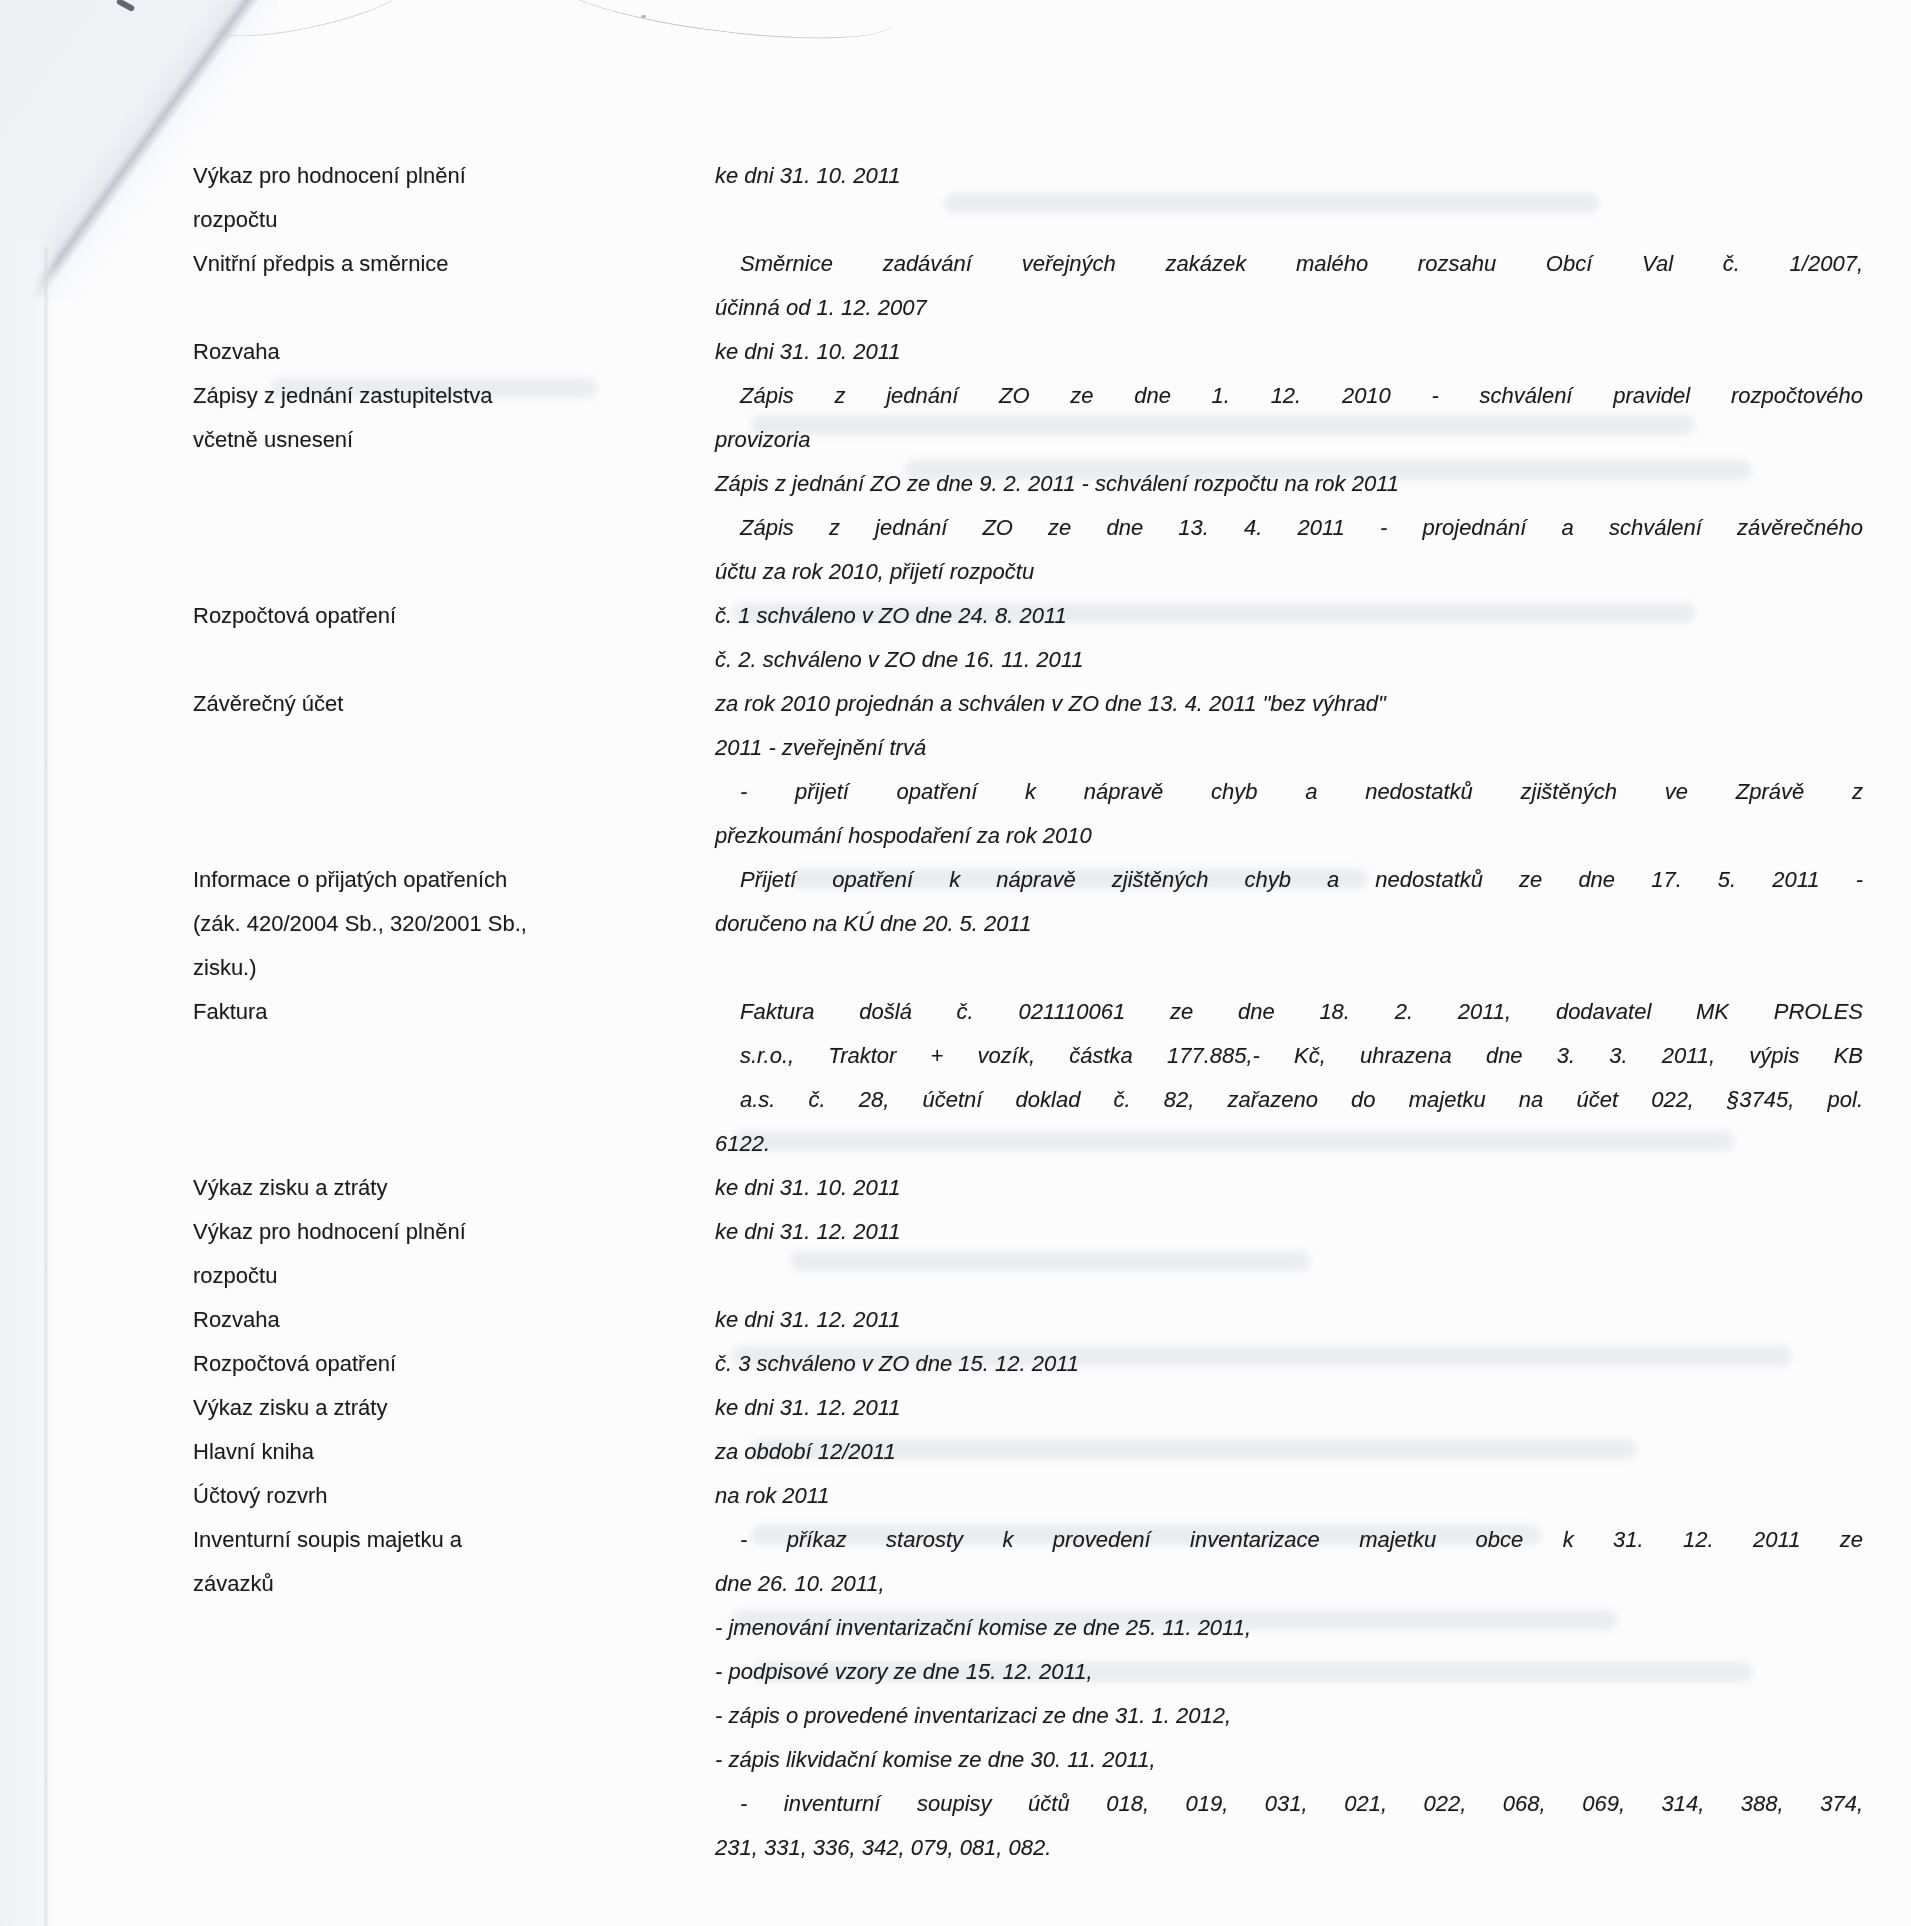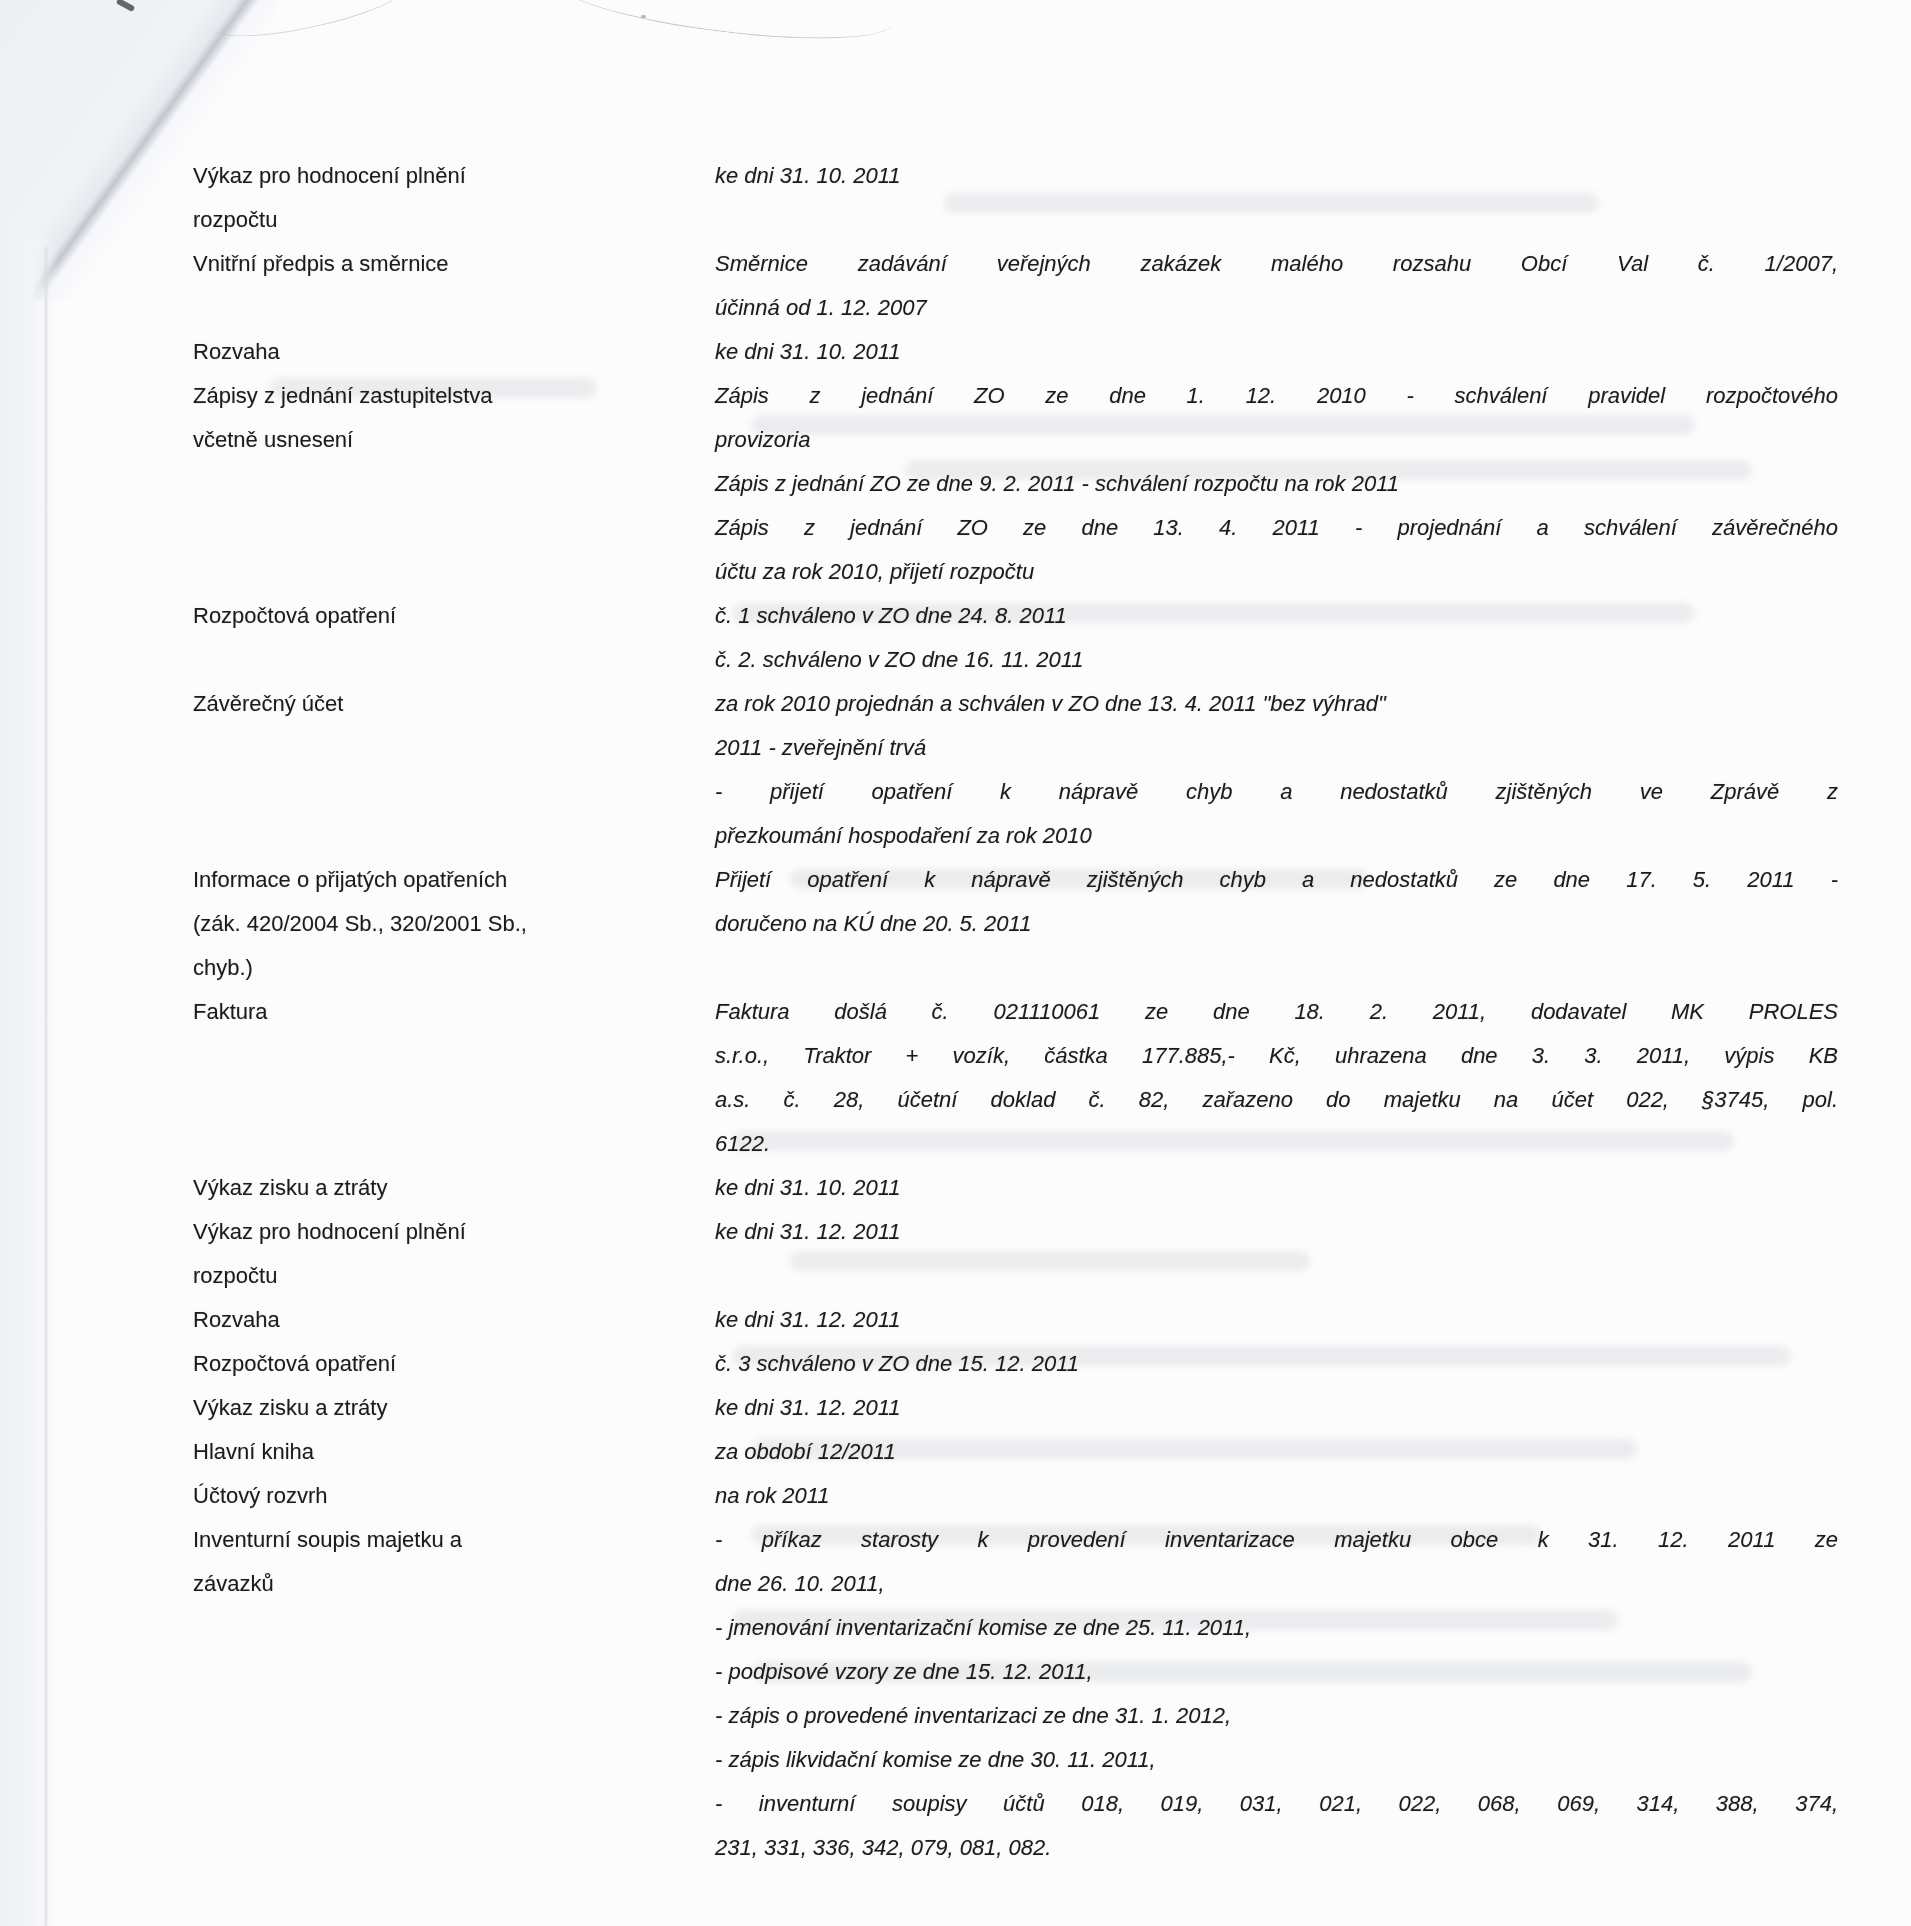--- a/index.html
+++ b/index.html
@@ -38,21 +38,21 @@
   }
   
   .content{
     position:absolute;left:193px;top:154px;width:1645px;
     font-size:22px;line-height:44px;
     text-shadow:0 0 1.2px rgba(25,25,25,.22);
   }
   .ln{display:flex;}
   .lcell{flex:0 0 522px;white-space:nowrap;}
   .rcell{flex:0 0 1123px;font-style:italic;white-space:nowrap;}
-  .rcell.j{white-space:normal;text-align:justify;text-align-last:justify;}
+  .rcell.j{white-space:normal;text-align:justify;text-align-last:justify;margin-left:25px;}
 </style>
 </head>
 <body>
 
 <div class="page">
 
   <div class="corner-fold"></div>
   <div class="left-band"></div>
   <div class="left-crease"></div>
   <div class="hair hair1"></div>
@@ -144,21 +144,21 @@
       </div>
       <div class="ln">
         <div class="lcell">Informace o přijatých opatřeních</div>
         <div class="rcell j">Přijetí opatření k nápravě zjištěných chyb a nedostatků ze dne 17. 5. 2011 -</div>
       </div>
       <div class="ln">
         <div class="lcell">(zák. 420/2004 Sb., 320/2001 Sb.,</div>
         <div class="rcell">doručeno na KÚ dne 20. 5. 2011</div>
       </div>
       <div class="ln">
-        <div class="lcell">chyb.)</div>
+        <div class="lcell">zisku.)</div>
         <div class="rcell"></div>
       </div>
       <div class="ln">
         <div class="lcell">Faktura</div>
         <div class="rcell j">Faktura došlá č. 021110061 ze dne 18. 2. 2011, dodavatel MK PROLES</div>
       </div>
       <div class="ln">
         <div class="lcell"></div>
         <div class="rcell j">s.r.o., Traktor + vozík, částka 177.885,- Kč, uhrazena dne 3. 3. 2011, výpis KB</div>
       </div>

